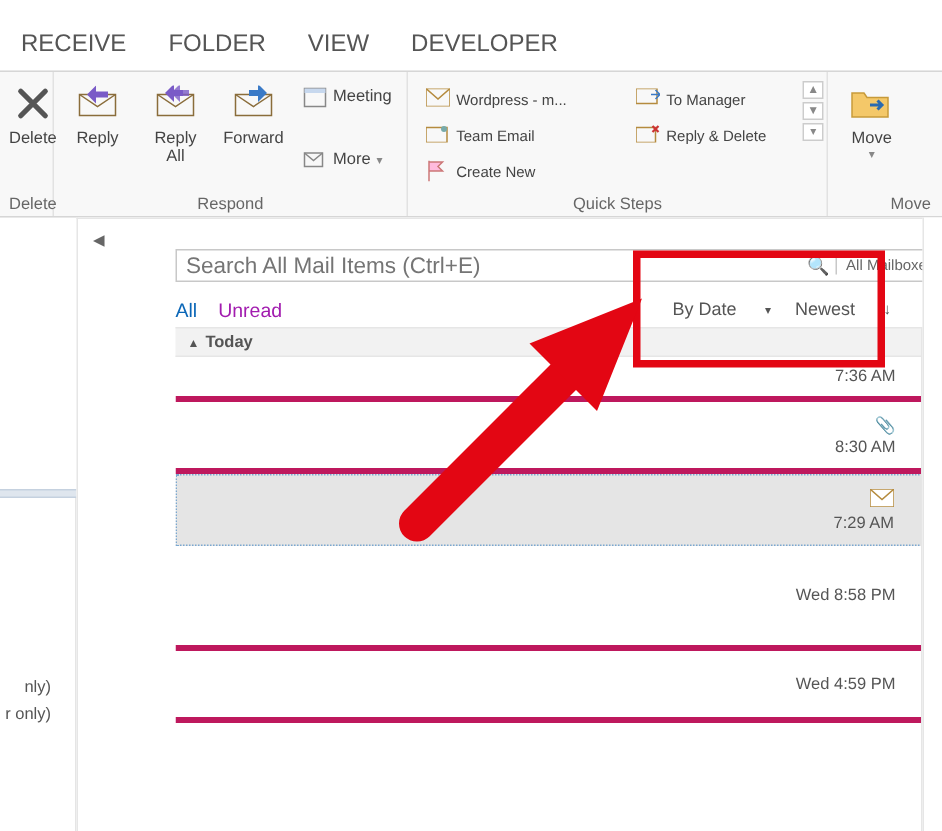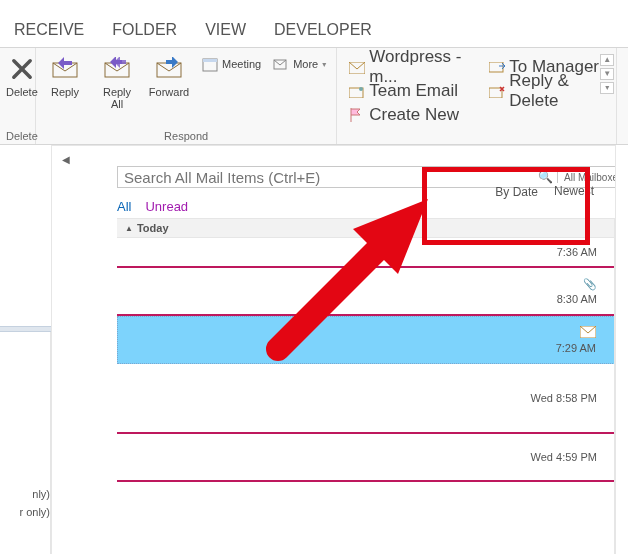--- a/index.html
+++ b/index.html
@@ -10,55 +10,55 @@
 .tabs div { padding: 8px 14px; cursor: pointer; }
 
 
 .ribbon { height: 98px; background: #f8f8f8; border-top: 1px solid #d6d6d6; border-bottom: 1px solid #d6d6d6; display: flex; }
 .group { border-right: 1px solid #e2e2e2; display: flex; flex-direction: column; padding: 2px 6px 0 6px; }
 .group-body { flex: 1; display: flex; align-items: flex-start; gap: 6px; }
 .group-label { font-size: 11px; color: #666; text-align: center; padding: 2px 0; }
 .big-btn { display: flex; flex-direction: column; align-items: center; width: 46px; font-size: 11px; color: #444; cursor: pointer; padding-top: 4px; }
 .big-btn .ic { width: 30px; height: 30px; display: flex; align-items: center; justify-content: center; }
 .big-btn span.lbl { text-align: center; line-height: 1.1; margin-top: 2px; }
-.small-stack { display: flex; flex-direction: row; gap: 2px; font-size: 11px; color: #444; padding-top: 4px; }
+.small-stack { display: flex; flex-direction: column; gap: 2px; font-size: 11px; color: #444; padding-top: 4px; }
 .small-btn { display: flex; align-items: center; gap: 4px; cursor: pointer; padding: 2px 4px; }
 .small-btn .ic { width: 16px; height: 16px; display: flex; align-items: center; justify-content: center; }
-.qs { display: grid; grid-template-columns: 130px 130px; grid-auto-rows: 22px; gap: 2px 10px; font-size: 17px; color: #444; padding: 6px 10px 2px 6px; }
+.qs { display: grid; grid-template-columns: 130px 130px; grid-auto-rows: 22px; gap: 2px 10px; font-size: 10px; color: #444; padding: 6px 10px 2px 6px; }
 .qs-item { display: flex; align-items: center; gap: 4px; cursor: pointer; }
 .qs-item .ic { width: 16px; height: 16px; }
 .qs-wrap { position: relative; }
 .qs-arrows { position: absolute; right: 2px; top: 6px; width: 14px; display: flex; flex-direction: column; gap: 2px; color: #888; font-size: 8px; }
 .qs-arrows div { border: 1px solid #ccc; text-align: center; line-height: 10px; height: 12px; cursor: pointer; background: #fff;}
 
 .delete-group { width: 36px; }
 
 
 .left-edge { position: absolute; left: 0; top: 330px; width: 51px; height: 224px; background: #fff; border-right: 1px solid #e5e5e5; font-size: 11px; color: #555; }
 .left-edge .strip { position: absolute; left: 0; top: -4px; width: 51px; height: 6px; background: #dfe6ee; border-top: 1px solid #c5d1df; border-bottom: 1px solid #c5d1df;}
-.left-edge .frag { position: absolute; right: 0; margin-top: 36px; }
+.left-edge .frag { position: absolute; right: 16px; }
 
 
 .mailpane { position: absolute; left: 51px; top: 145px; right: 0; bottom: 0; border-left: 1px solid #e6e6e6; border-top: 1px solid #e6e6e6; background: #fff; }
 .collapse-chev { position: absolute; left: 10px; top: 8px; font-size: 10px; color: #666; cursor: pointer; }
 .search { position: absolute; left: 65px; top: 20px; width: 520px; height: 22px; border: 1px solid #c8c8c8; display: flex; align-items: center; }
 .search input { flex: 1; border: none; outline: none; font-size: 15px; color: #666; padding: 0 6px; background: transparent; }
 .search .mag { width: 22px; text-align: center; color: #666; font-size: 12px; }
 .search .scope { border-left: 1px solid #c8c8c8; padding: 0 6px; font-size: 10px; color: #666; display: flex; align-items: center; gap: 3px; }
 .filters { position: absolute; left: 65px; top: 48px; right: 14px; height: 24px; display: flex; align-items: center; font-size: 13px; }
 .filters .all { color: #0a66b7; margin-right: 14px; cursor: pointer; }
 .filters .unread { color: #a21caf; cursor: pointer; text-align: center; }
 .filters .spacer { flex: 1; }
-.sortbtn { color: #555; font-size: 12px; margin-right: 16px; cursor: pointer; display: flex; align-items: center; gap: 19px; flex-direction: column; }
+.sortbtn { color: #555; font-size: 12px; margin-right: 16px; cursor: pointer; display: flex; align-items: center; gap: 19px; }
 .today-hdr { position: absolute; left: 65px; top: 72px; width: 504px; height: 20px; background: #f2f2f2; border-top: 1px solid #e6e6e6; border-bottom: 1px solid #e6e6e6; font-size: 11px; color: #555; display: flex; align-items: center; padding-left: 8px; gap: 4px; }
 
 .list { position: absolute; left: 65px; top: 92px; width: 504px; bottom: 0; overflow: hidden; }
-.msg { height: 48px; display: flex; align-items: center; justify-content: flex-end; padding-right: 24px; font-size: 11px; color: #555; border-bottom: 2px solid #be185d; }
+.msg { height: 48px; display: flex; align-items: center; justify-content: flex-end; padding-right: 24px; font-size: 11px; color: #555; border-bottom: 4px solid #be185d; }
 .msg .meta { text-align: right; display: flex; flex-direction: column; align-items: flex-end; gap: 2px; }
-.msg.sel { background: #7dd3fc; border: 1px dotted #7aa7d0; }
+.msg.sel { background: #e5e5e5; border: 1px dotted #7aa7d0; }
 .scrollbr { position: absolute; right: 0; top: 72px; width: 14px; bottom: 0; background: #f4f4f4; border-left: 1px solid #e6e6e6; }
 .scrollbr .thumb { position: absolute; top: 2px; left: 2px; right: 2px; height: 28px; background: #cfcfcf; }
 
 .reading-edge { position: absolute; right: 0; top: 145px; width: 13px; bottom: 0; border-left: 1px solid #e6e6e6; background: #fff; }
 
 
 .annot-box { position: absolute; left: 422px; top: 167px; width: 168px; height: 78px; border: 5px solid #e30613; pointer-events: none; }
 .annot-arrow { position: absolute; left: 258px; top: 189px; width: 180px; height: 180px; pointer-events: none; }
 </style>
 </head>
@@ -184,20 +184,21 @@
               </svg></span>
             <span>Create New</span>
           </div>
       </div>
     </div>
     <div class="qs-arrows">
       <div>▲</div>
       <div>▼</div>
       <div>▾</div>
     </div>
+    <div class="group-label">Quick Steps</div>
   </div>
 
   <div class="group">
     <div class="group-body">
       <div class="big-btn">
         <div class="ic">
           <svg width="30" height="26" viewBox="0 0 30 26">
               <path d="M2 6 L10 6 L12 9 L26 9 L26 22 L2 22 Z" fill="#f4c869" stroke="#c79a3a"></path>
               <path d="M14 14 L22 14 M19 11 L22 14 L19 17" stroke="#2a6ab0" stroke-width="2" fill="none"></path>
             </svg>

